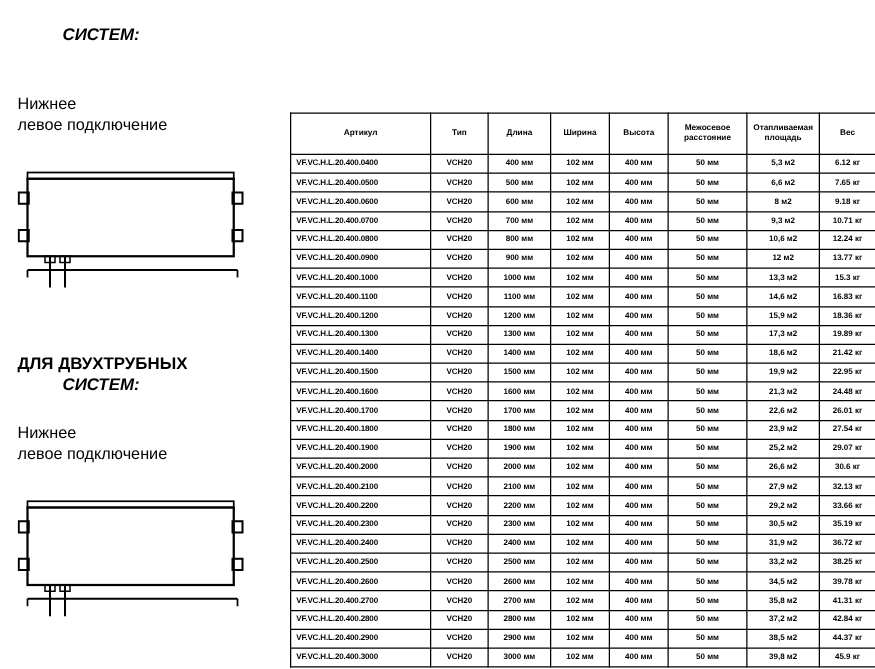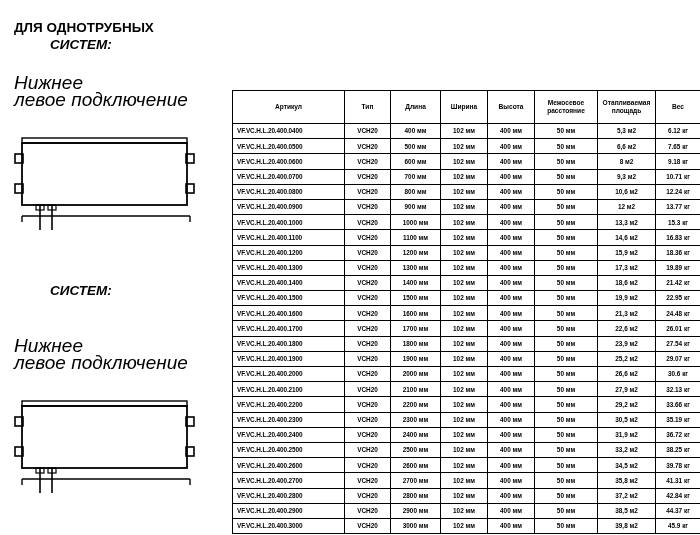--- a/index.html
+++ b/index.html
@@ -33,24 +33,23 @@
     font-size: 13.5px;
     line-height: 17px;
     letter-spacing: 0px;
   }
   .section-title .line2 {
     display: block;
     padding-left: 36px;
     font-style: italic;
   }
   .section-sub {
-    font-size: 19px;
+    font-size: 13px;
     line-height: 17px;
     margin-top: 10px;
-    font-style: italic;
   }
   #title-block-1 { position: absolute; left: 14px; top: 19px; width: 210px; }
   #sub-block-1   { position: absolute; left: 14px; top: 64px; width: 210px; }
   #title-block-2 { position: absolute; left: 14px; top: 282px; width: 210px; }
   #sub-block-2   { position: absolute; left: 14px; top: 327px; width: 210px; }
 
   
   .radiator {
     position: absolute;
     width: 200px;
@@ -103,21 +102,20 @@
   col.c-wei  { width: 45px; }
 </style>
 </head>
 <body>
 
 <div class="page">
 
   <div class="left-col">
 
     <div class="section-title" id="title-block-1">
-      <span>ДЛЯ ОДНОТРУБНЫХ</span>
       <span class="line2">СИСТЕМ:</span>
     </div>
     <div class="section-sub" id="sub-block-1">
       <div>Нижнее</div>
       <div>левое подключение</div>
     </div>
 
     <div class="radiator" id="radiator-1">
       <svg width="200" height="108" viewBox="0 0 200 108" xmlns="http://www.w3.org/2000/svg">
 
@@ -140,20 +138,21 @@
         <rect x="34" y="75" width="8" height="5" fill="none" stroke="#000" stroke-width="1.2"></rect>
 
         <line x1="26" y1="86" x2="26" y2="100" stroke="#000" stroke-width="1.6"></line>
         <line x1="38" y1="86" x2="38" y2="100" stroke="#000" stroke-width="1.6"></line>
         <line x1="8" y1="86" x2="8" y2="92" stroke="#000" stroke-width="1.4"></line>
         <line x1="176" y1="86" x2="176" y2="92" stroke="#000" stroke-width="1.4"></line>
       </svg>
     </div>
 
     <div class="section-title" id="title-block-2">
+      <span>ДЛЯ ДВУХТРУБНЫХ</span>
       <span class="line2">СИСТЕМ:</span>
     </div>
     <div class="section-sub" id="sub-block-2">
       <div>Нижнее</div>
       <div>левое подключение</div>
     </div>
 
     <div class="radiator" id="radiator-2">
       <svg width="200" height="108" viewBox="0 0 200 108" xmlns="http://www.w3.org/2000/svg">
         <rect x="1" y="24" width="8" height="9" fill="none" stroke="#000" stroke-width="1.6"></rect>

